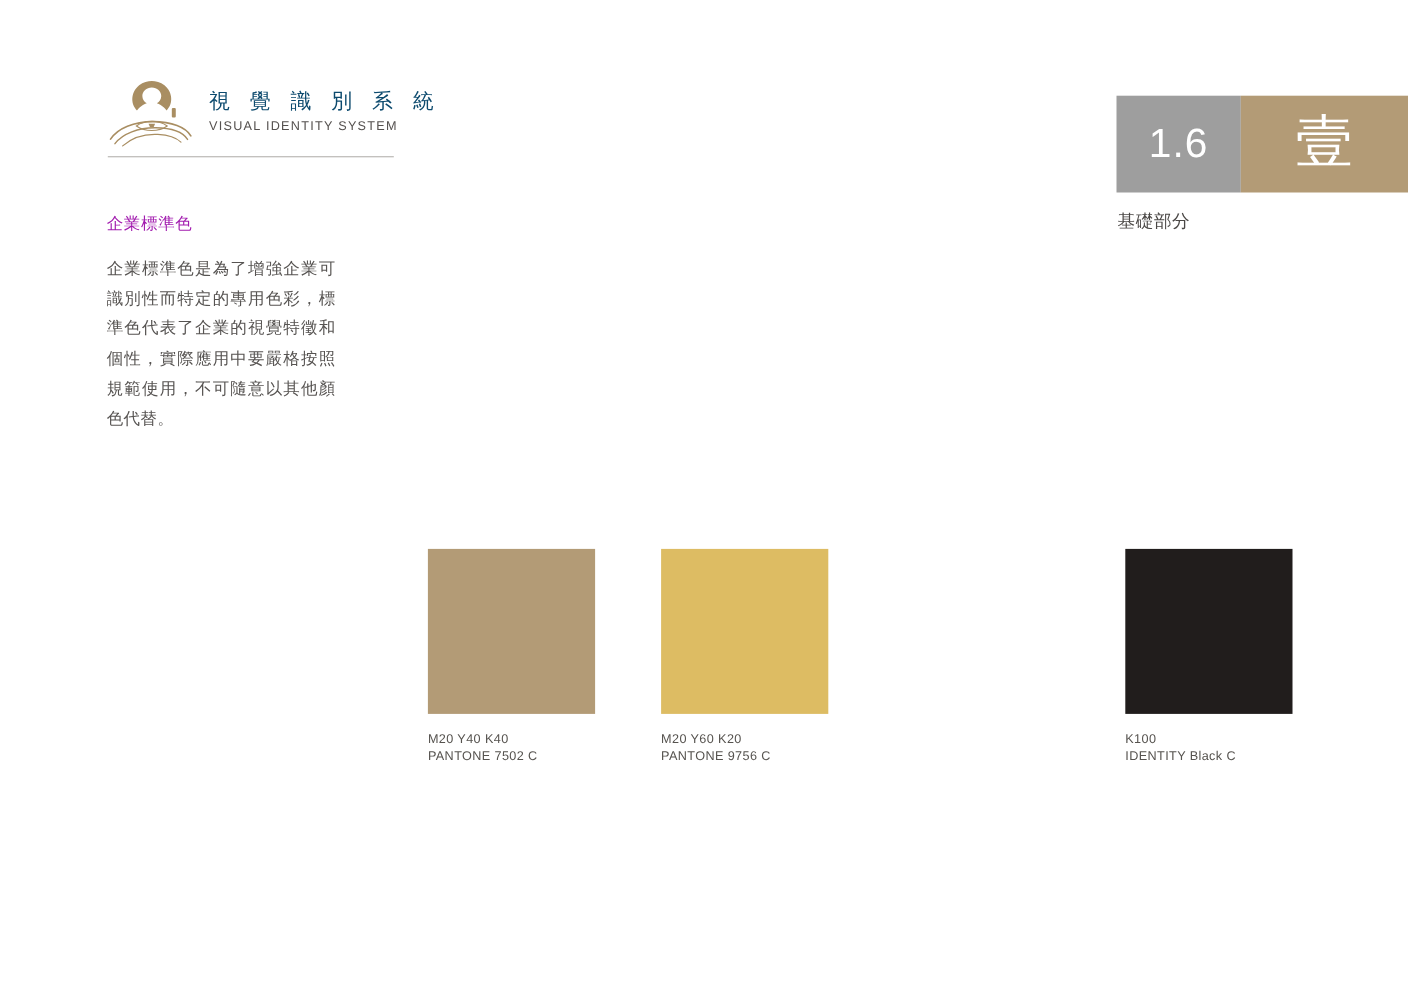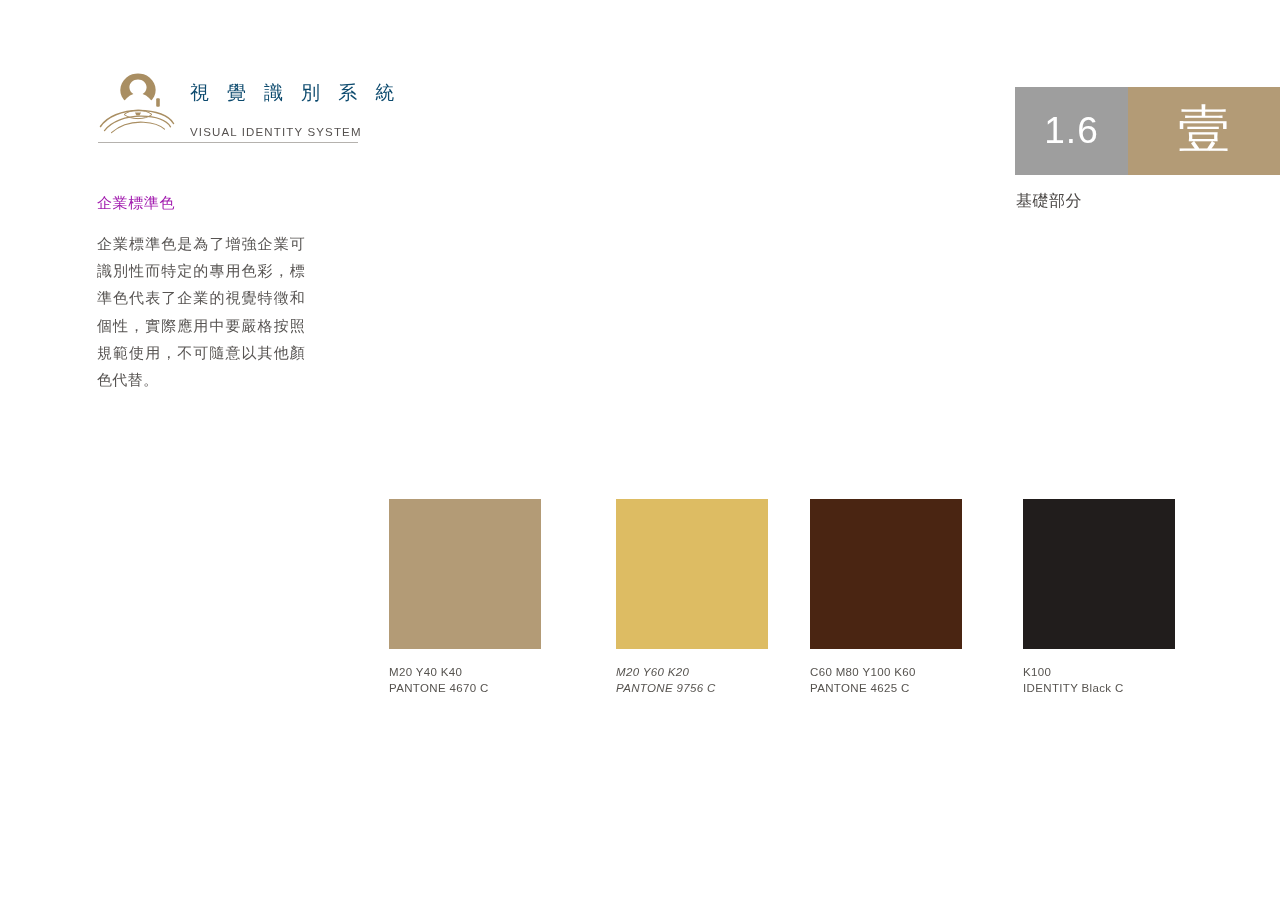--- a/index.html
+++ b/index.html
@@ -47,21 +47,21 @@
     letter-spacing: 6px;
     color: #0c4a6e;
     line-height: 1.15;
     white-space: nowrap;
     font-family: "DejaVu Sans", "Liberation Sans", sans-serif;
   }
   .logo-en {
     font-size: 11.5px;
     letter-spacing: 1.15px;
     color: #55514f;
-    margin-top: 22px;
+    margin-top: 5px;
     white-space: nowrap;
   }
   .logo-rule {
     position: absolute;
     left: 98px;
     top: 142px;
     width: 260px;
     height: 1px;
     background: #b5b2ae;
   }
@@ -213,35 +213,28 @@
     <div class="chapter-num">1.6</div>
     <div class="chapter-cn">壹</div>
   </div>
   <div class="chapter-caption">基礎部分</div>
 
   <div class="swatch-row">
     <div class="swatch" style="left:0px;">
       <div class="swatch-chip" style="background: rgb(179, 155, 118);"></div>
       <div class="swatch-caption">
         <span>M20  Y40  K40</span>
-        <span class="pantone">PANTONE 4670 C</span>
+        <span class="pantone">PANTONE 7502 C</span>
       </div>
     </div>
-    <div class="swatch" style="left:227px;font-style:italic;">
+    <div class="swatch" style="left:212px;">
       <div class="swatch-chip" style="background: rgb(221, 188, 99);"></div>
       <div class="swatch-caption">
         <span>M20  Y60  K20</span>
         <span class="pantone">PANTONE 9756 C</span>
-      </div>
-    </div>
-    <div class="swatch" style="left:421px;">
-      <div class="swatch-chip" style="background: rgb(74, 37, 18);"></div>
-      <div class="swatch-caption">
-        <span>C60  M80  Y100  K60</span>
-        <span class="pantone">PANTONE 4625 C</span>
       </div>
     </div>
     <div class="swatch" style="left:634px;">
       <div class="swatch-chip" style="background: rgb(33, 29, 28);"></div>
       <div class="swatch-caption">
         <span>K100</span>
         <span class="pantone">IDENTITY Black C</span>
       </div>
     </div>
   </div>

